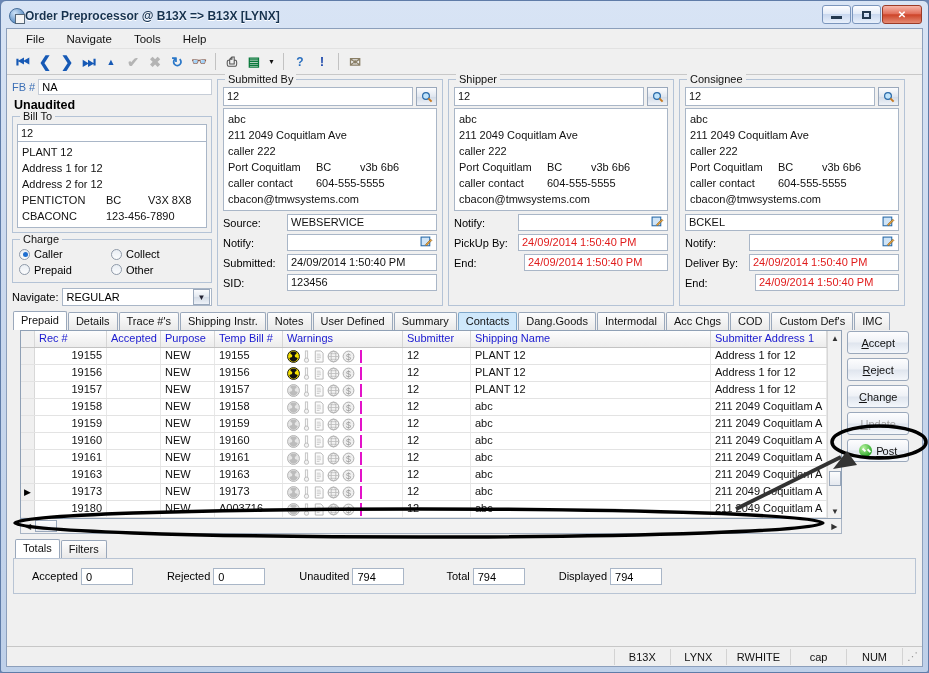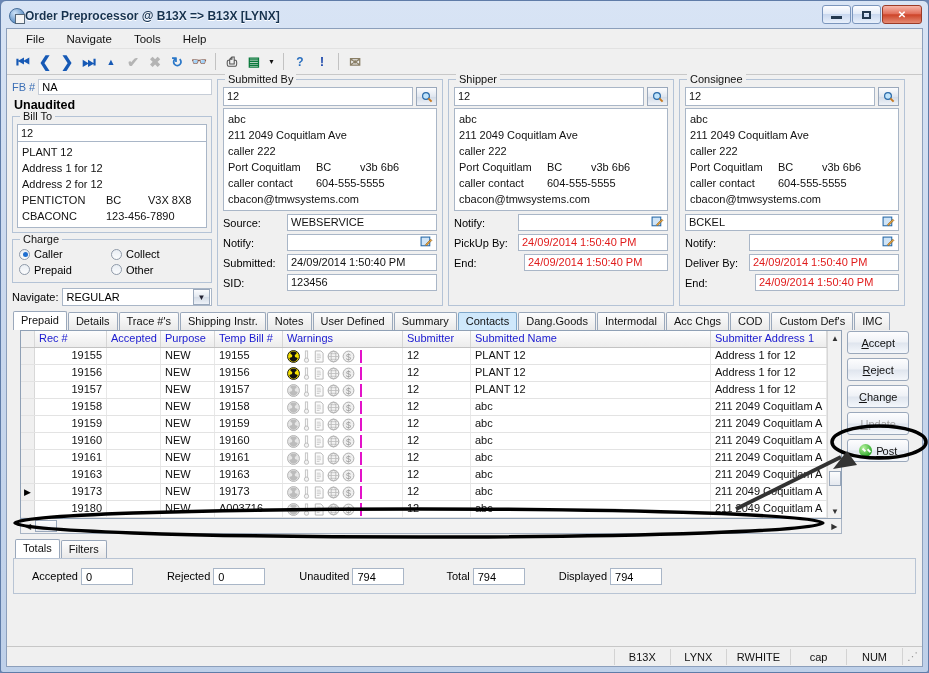--- a/index.html
+++ b/index.html
@@ -520,21 +520,21 @@
           <div style="display:flex;">
             <div style="flex:1;">
               <div class="ghead">
                 <div class="c-marker"></div>
                 <div class="gh c-rec">Rec #</div>
                 <div class="gh c-acc">Accepted</div>
                 <div class="gh c-pur">Purpose</div>
                 <div class="gh c-tmp">Temp Bill #</div>
                 <div class="gh c-war">Warnings</div>
                 <div class="gh c-sub">Submitter</div>
-                <div class="gh c-nam">Submitted Name</div>
+                <div class="gh c-nam">Shipping Name</div>
                 <div class="gh c-ad1">Submitter Address 1</div>
               </div>
               <div id="rows">
                   <div class="grow">
                     <div class="c-marker"></div>
                     <div class="gc c-rec num">19155</div>
                     <div class="gc c-acc"></div>
                     <div class="gc c-pur">NEW</div>
                     <div class="gc c-tmp">19155</div>
                     <div class="gc c-war warn-cell">

